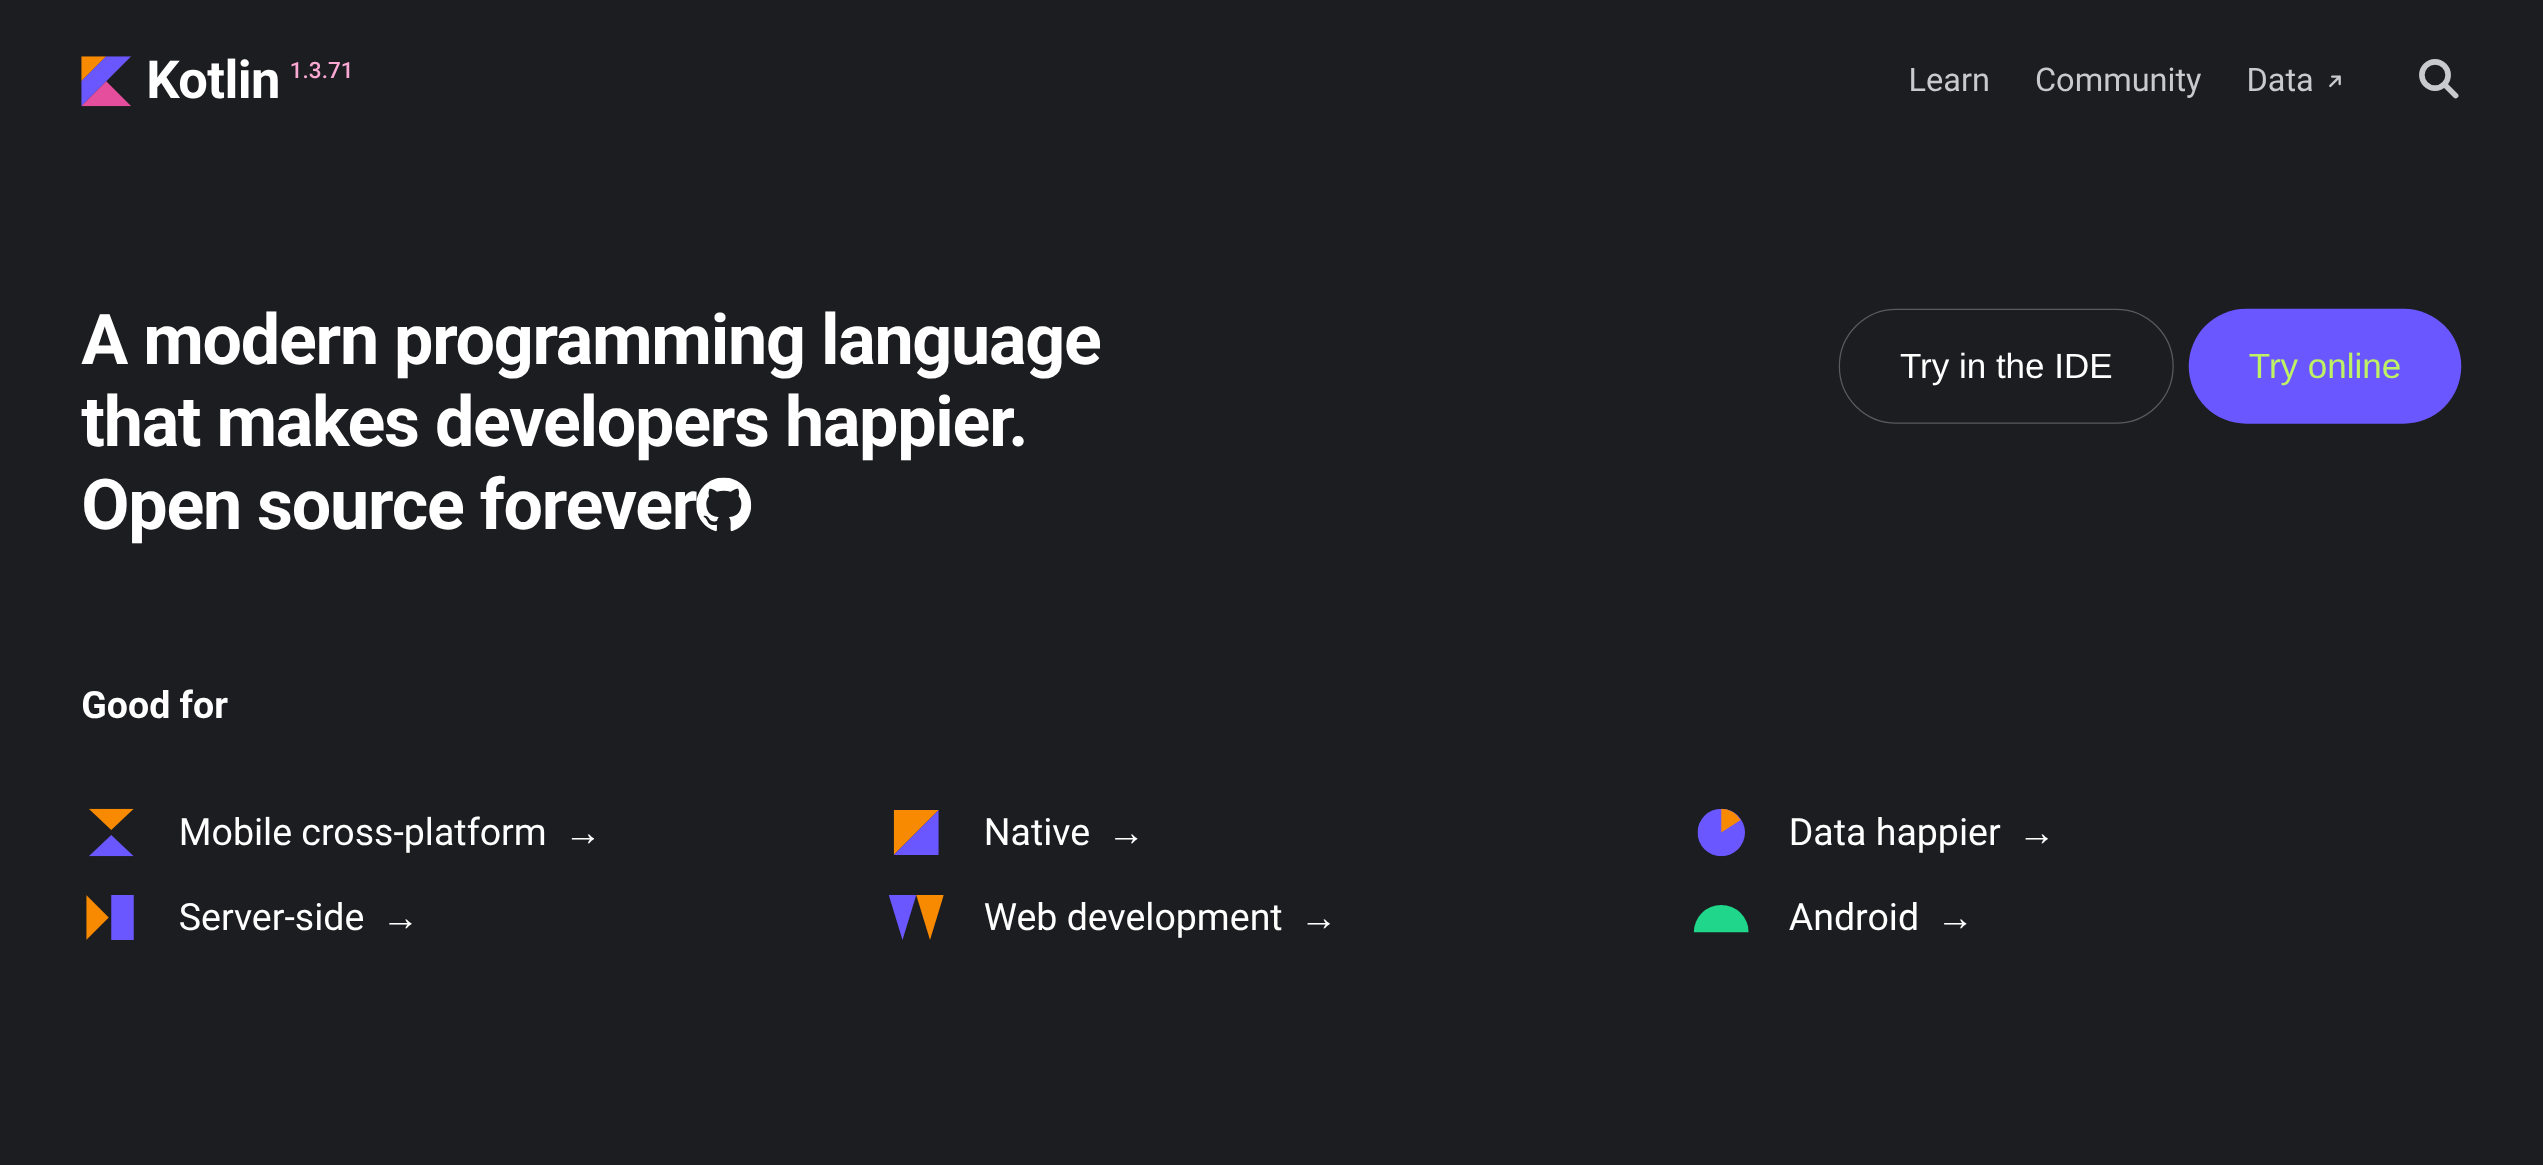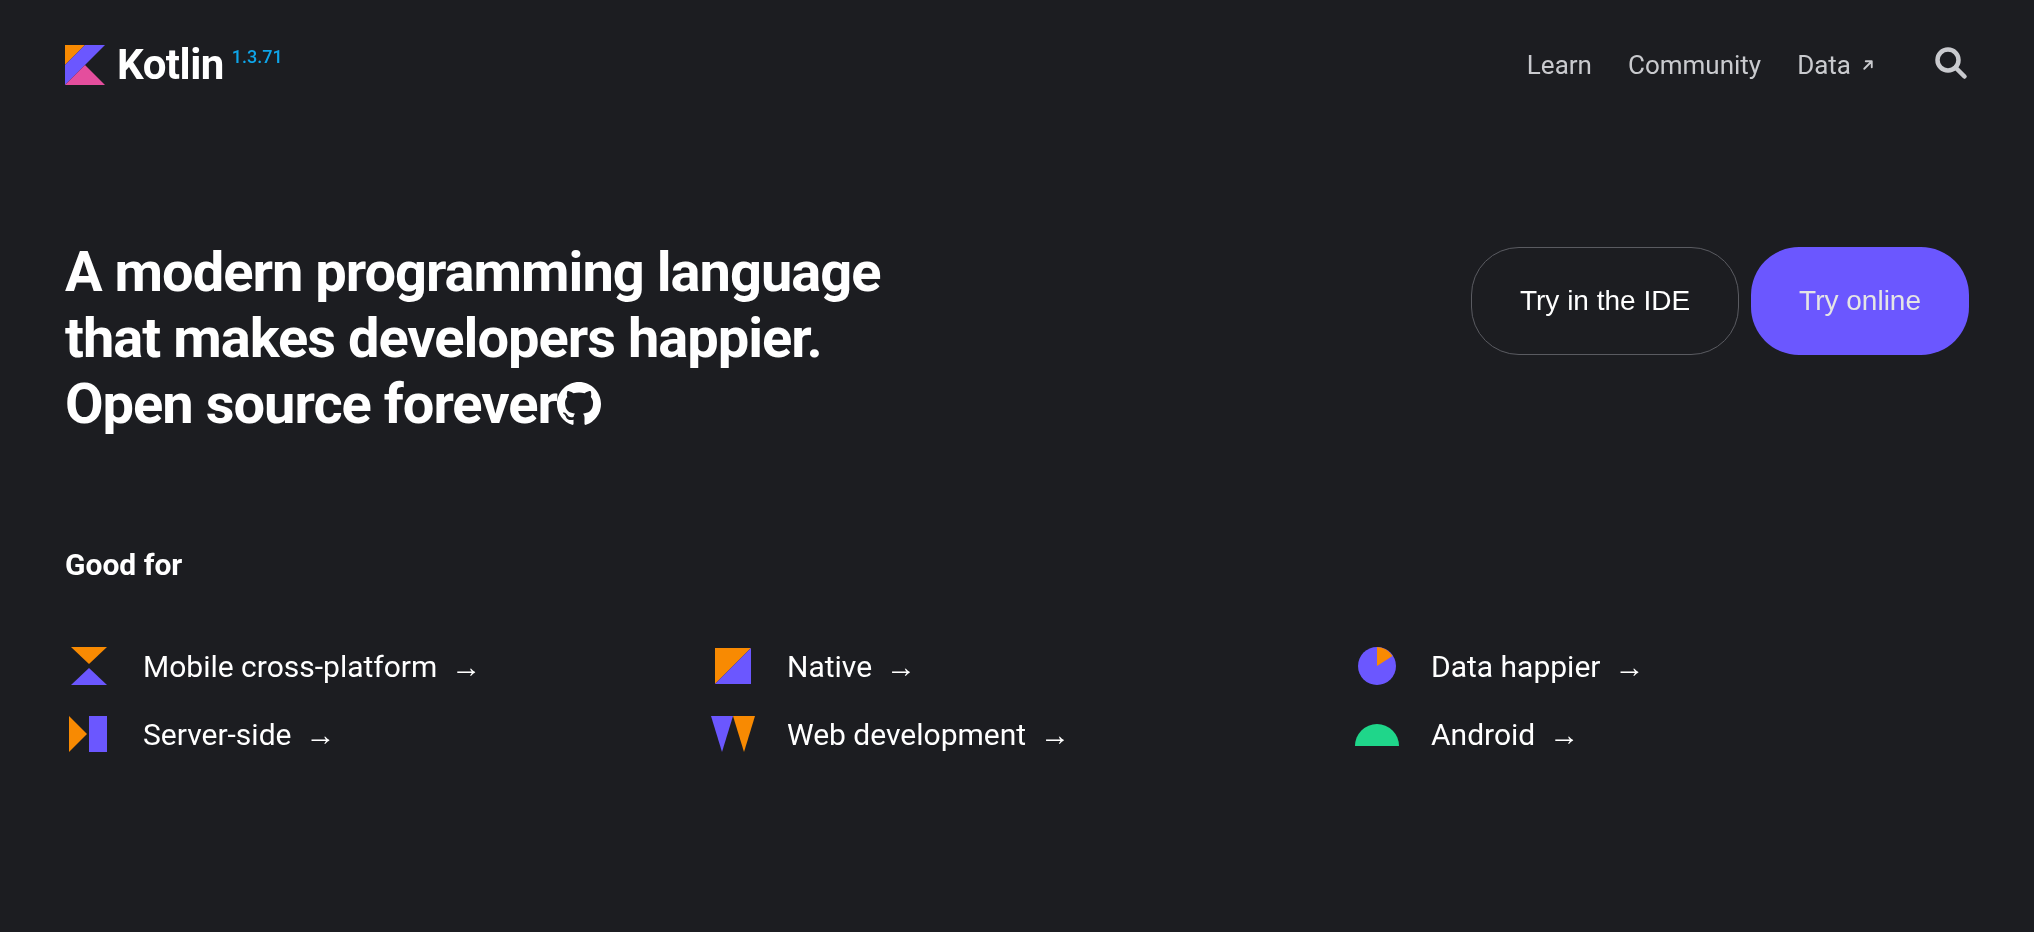--- a/index.html
+++ b/index.html
@@ -34,21 +34,21 @@
       gap: 12px;
     }
     .logo-text {
       font-size: 42px;
       font-weight: 700;
       letter-spacing: -0.5px;
     }
     .version {
       font-size: 18px;
       font-weight: 500;
-      color: #0ea5e9;
+      color: #f9a8d4;
       margin-top: 6px;
     }
     .nav {
       display: flex;
       align-items: center;
       gap: 36px;
     }
     .nav-link {
       font-size: 26px;
       color: #c9cace;
@@ -80,39 +80,39 @@
     .hero-line3 {
       display: flex;
       align-items: center;
     }
     .cta-row {
       display: flex;
       gap: 12px;
       margin-top: 8px;
     }
     .btn {
-      height: 108px;
+      height: 92px;
       padding: 0 48px;
       border-radius: 48px;
       font-size: 28px;
       font-weight: 500;
       display: flex;
       align-items: center;
       justify-content: center;
       cursor: pointer;
       white-space: nowrap;
     }
     .btn-outline {
       border: 1px solid #5a5b61;
       color: #ffffff;
       background: transparent;
     }
     .btn-primary {
       background: #6b57ff;
-      color: #e5e5e5;
+      color: #bef264;
       border: none;
     }
     .good-for {
       margin-top: 110px;
     }
     .good-for-title {
       font-size: 30px;
       font-weight: 700;
     }
     .good-for-grid {

